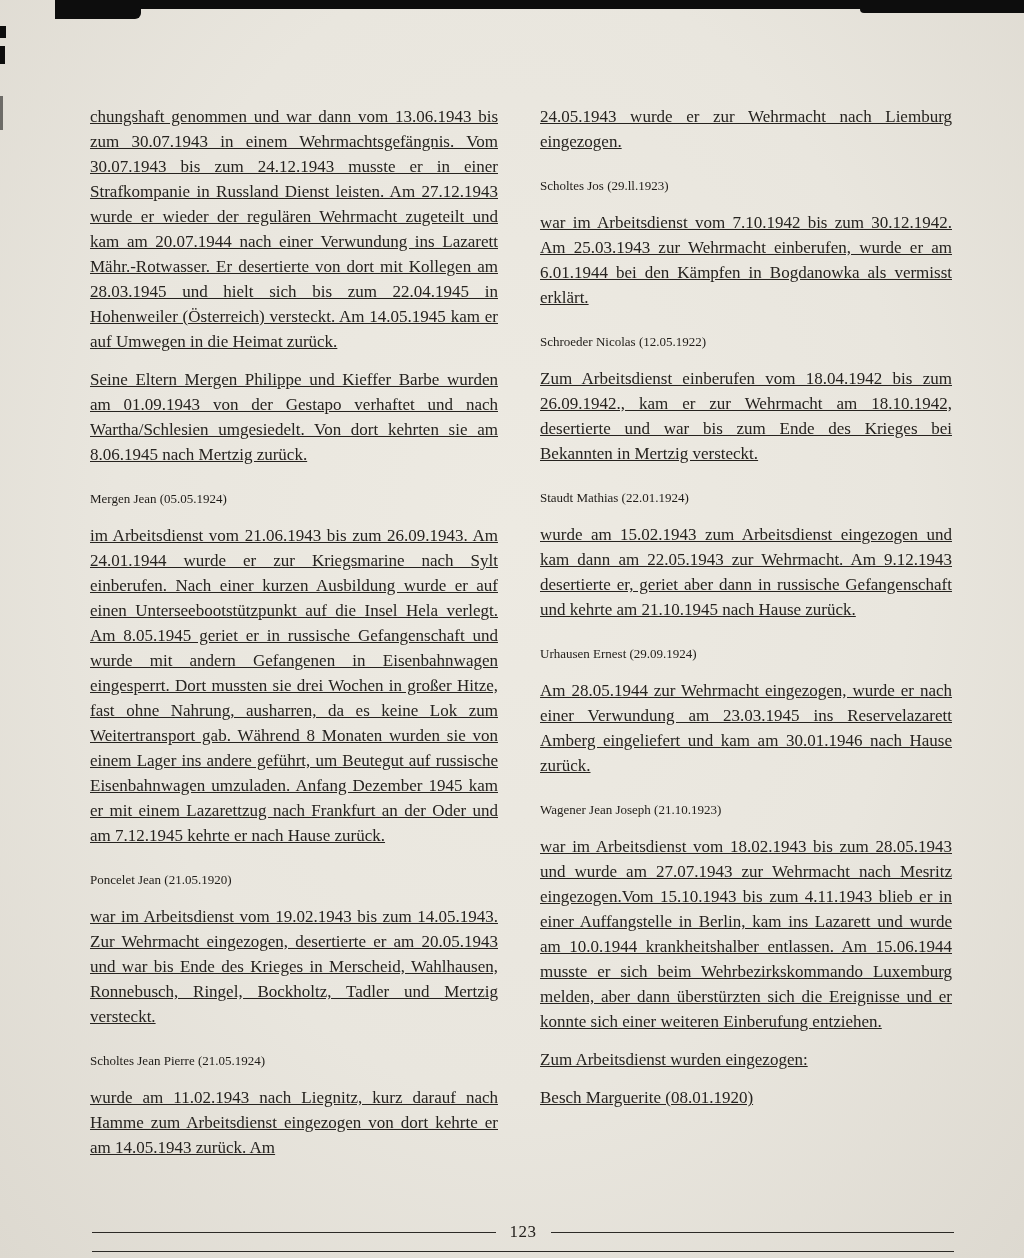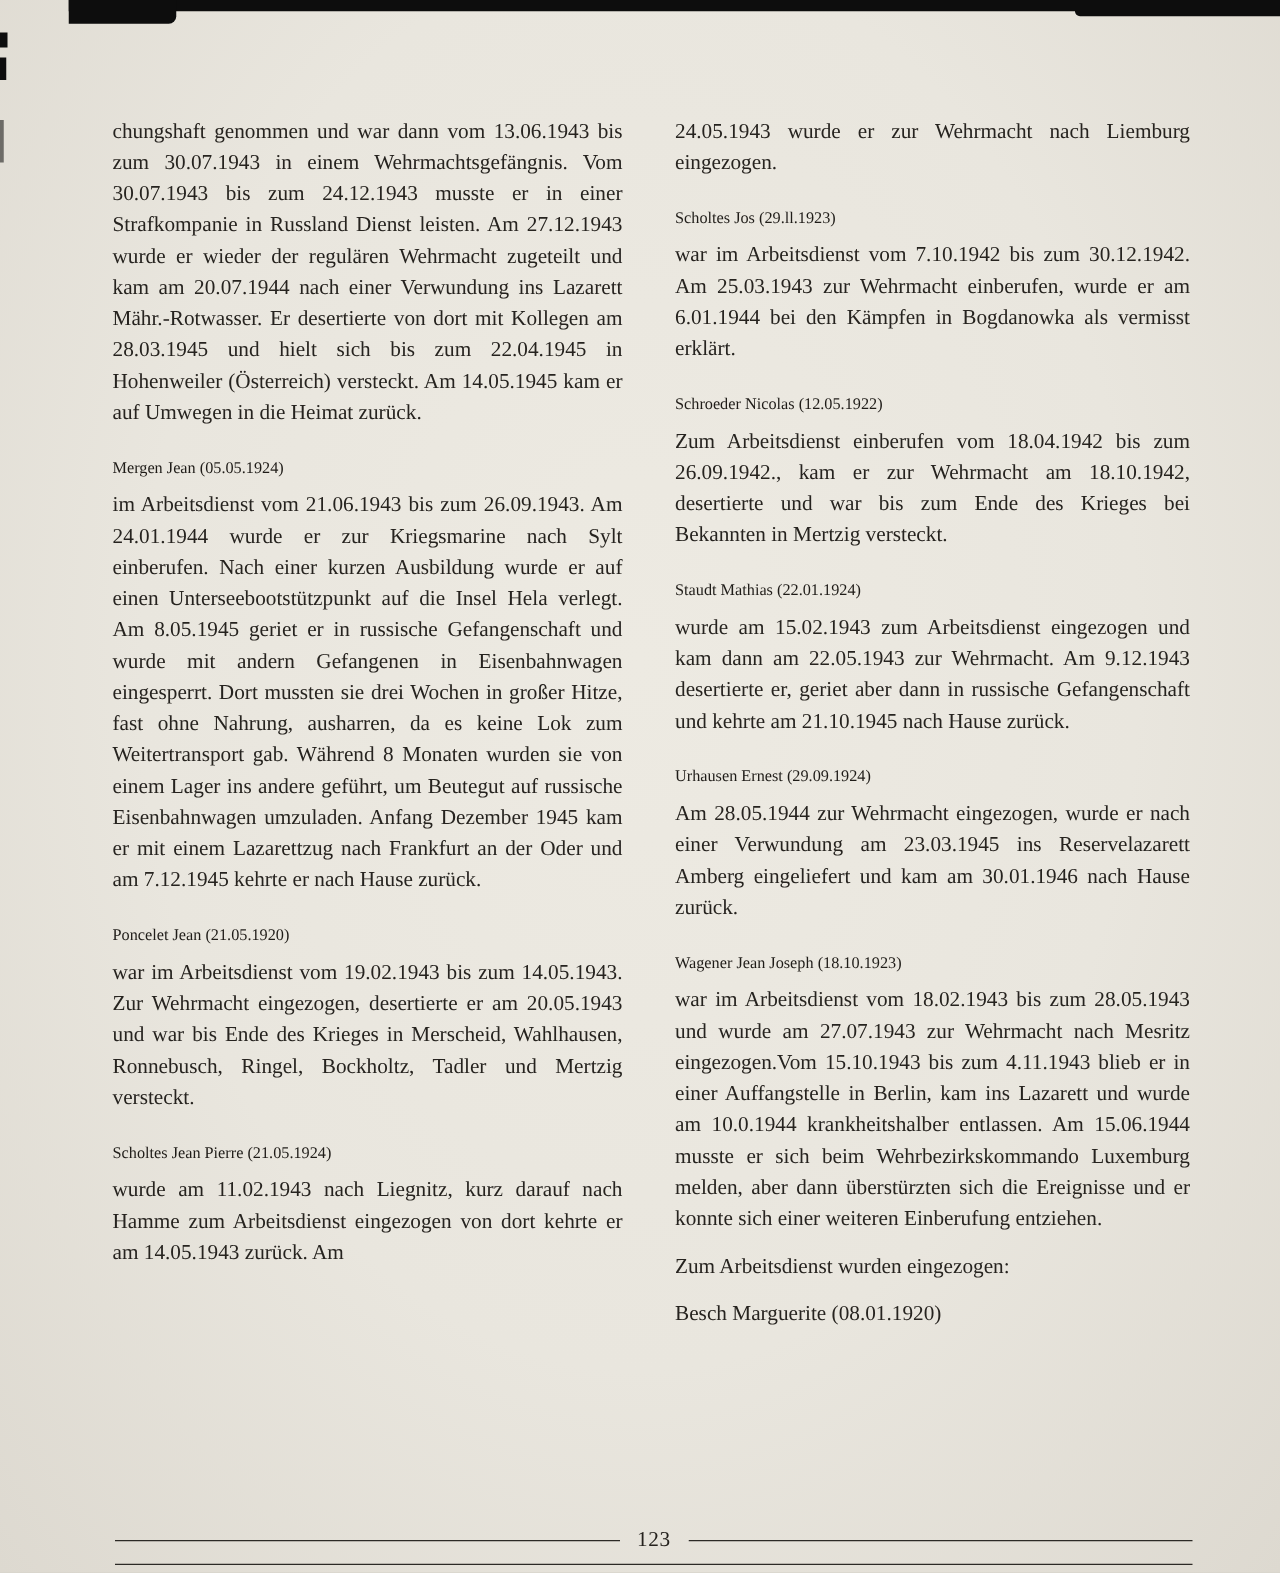--- a/index.html
+++ b/index.html
@@ -21,21 +21,21 @@
   .edge-mark-3{top:96px;left:0;width:3px;height:34px;opacity:.55;}
 
   .col{
     position:absolute;top:92px;width:408px;
     font-size:17px;line-height:25px;
     text-align:justify;
     hyphens:auto;-webkit-hyphens:auto;
   }
   .col-left{left:90px;}
   .col-right{left:540px;width:412px;}
-  .col p{margin:0 0 13px 0;}
+  .col p{margin:12px 0 13px 0;text-decoration:underline;}
   .col h3{
     margin:19px 0 5px 0;
     font-size:13px;font-weight:normal;line-height:25px;
     text-align:left;color:#1f1c18;
   }
   .col .block:first-child h3{margin-top:0;}
 
   
   .footer{position:absolute;left:92px;width:862px;top:1222px;}
   .num-row{display:flex;align-items:center;justify-content:center;}
@@ -51,20 +51,23 @@
   <div class="artifact bar-top"></div>
   <div class="artifact bar-top-blob"></div>
   <div class="artifact bar-top-right"></div>
   <div class="artifact edge-mark-1"></div>
   <div class="artifact edge-mark-2"></div>
   <div class="artifact edge-mark-3"></div>
 
   <div class="col col-left">
     <div class="block">
       <p>chungshaft genommen und war dann vom 13.06.1943 bis zum 30.07.1943 in einem Wehrmachtsgefängnis. Vom 30.07.1943 bis zum 24.12.1943 musste er in einer Strafkompanie in Russland Dienst leisten. Am 27.12.1943 wurde er wieder der regulären Wehrmacht zugeteilt und kam am 20.07.1944 nach einer Verwundung ins Lazarett Mähr.-Rotwasser. Er desertierte von dort mit Kollegen am 28.03.1945 und hielt sich bis zum 22.04.1945 in Hohenweiler (Österreich) versteckt. Am 14.05.1945 kam er auf Umwegen in die Heimat zurück.</p>
+    </div>
+    <div class="block">
+      <p>Seine Eltern Mergen Philippe und Kieffer Barbe wurden am 01.09.1943 von der Gestapo verhaftet und nach Wartha/Schlesien umgesiedelt. Von dort kehrten sie am 8.06.1945 nach Mertzig zurück.</p>
     </div>
     <div class="block">
       <h3>Mergen Jean (05.05.1924)</h3>
       <p>im Arbeitsdienst vom 21.06.1943 bis zum 26.09.1943. Am 24.01.1944 wurde er zur Kriegsmarine nach Sylt einberufen. Nach einer kurzen Ausbildung wurde er auf einen Unterseebootstützpunkt auf die Insel Hela verlegt. Am 8.05.1945 geriet er in russische Gefangenschaft und wurde mit andern Gefangenen in Eisenbahnwagen eingesperrt. Dort mussten sie drei Wochen in großer Hitze, fast ohne Nahrung, ausharren, da es keine Lok zum Weitertransport gab. Während 8 Monaten wurden sie von einem Lager ins andere geführt, um Beutegut auf russische Eisenbahnwagen umzuladen. Anfang Dezember 1945 kam er mit einem Lazarettzug nach Frankfurt an der Oder und am 7.12.1945 kehrte er nach Hause zurück.</p>
     </div>
     <div class="block">
       <h3>Poncelet Jean (21.05.1920)</h3>
       <p>war im Arbeitsdienst vom 19.02.1943 bis zum 14.05.1943. Zur Wehrmacht eingezogen, desertierte er am 20.05.1943 und war bis Ende des Krieges in Merscheid, Wahlhausen, Ronnebusch, Ringel, Bockholtz, Tadler und Mertzig versteckt.</p>
     </div>
     <div class="block">
@@ -87,21 +90,21 @@
     </div>
     <div class="block">
       <h3>Staudt Mathias (22.01.1924)</h3>
       <p>wurde am 15.02.1943 zum Arbeitsdienst eingezogen und kam dann am 22.05.1943 zur Wehrmacht. Am 9.12.1943 desertierte er, geriet aber dann in russische Gefangenschaft und kehrte am 21.10.1945 nach Hause zurück.</p>
     </div>
     <div class="block">
       <h3>Urhausen Ernest (29.09.1924)</h3>
       <p>Am 28.05.1944 zur Wehrmacht eingezogen, wurde er nach einer Verwundung am 23.03.1945 ins Reservelazarett Amberg eingeliefert und kam am 30.01.1946 nach Hause zurück.</p>
     </div>
     <div class="block">
-      <h3>Wagener Jean Joseph (18.10.1923)</h3>
+      <h3>Wagener Jean Joseph (21.10.1923)</h3>
       <p>war im Arbeitsdienst vom 18.02.1943 bis zum 28.05.1943 und wurde am 27.07.1943 zur Wehrmacht nach Mesritz eingezogen.Vom 15.10.1943 bis zum 4.11.1943 blieb er in einer Auffangstelle in Berlin, kam ins Lazarett und wurde am 10.0.1944 krankheitshalber entlassen. Am 15.06.1944 musste er sich beim Wehrbezirkskommando Luxemburg melden, aber dann überstürzten sich die Ereignisse und er konnte sich einer weiteren Einberufung entziehen.</p>
     </div>
     <div class="block">
       <p>Zum Arbeitsdienst wurden eingezogen:</p>
     </div>
     <div class="block">
       <p>Besch Marguerite (08.01.1920)</p>
     </div>
   </div>
 

